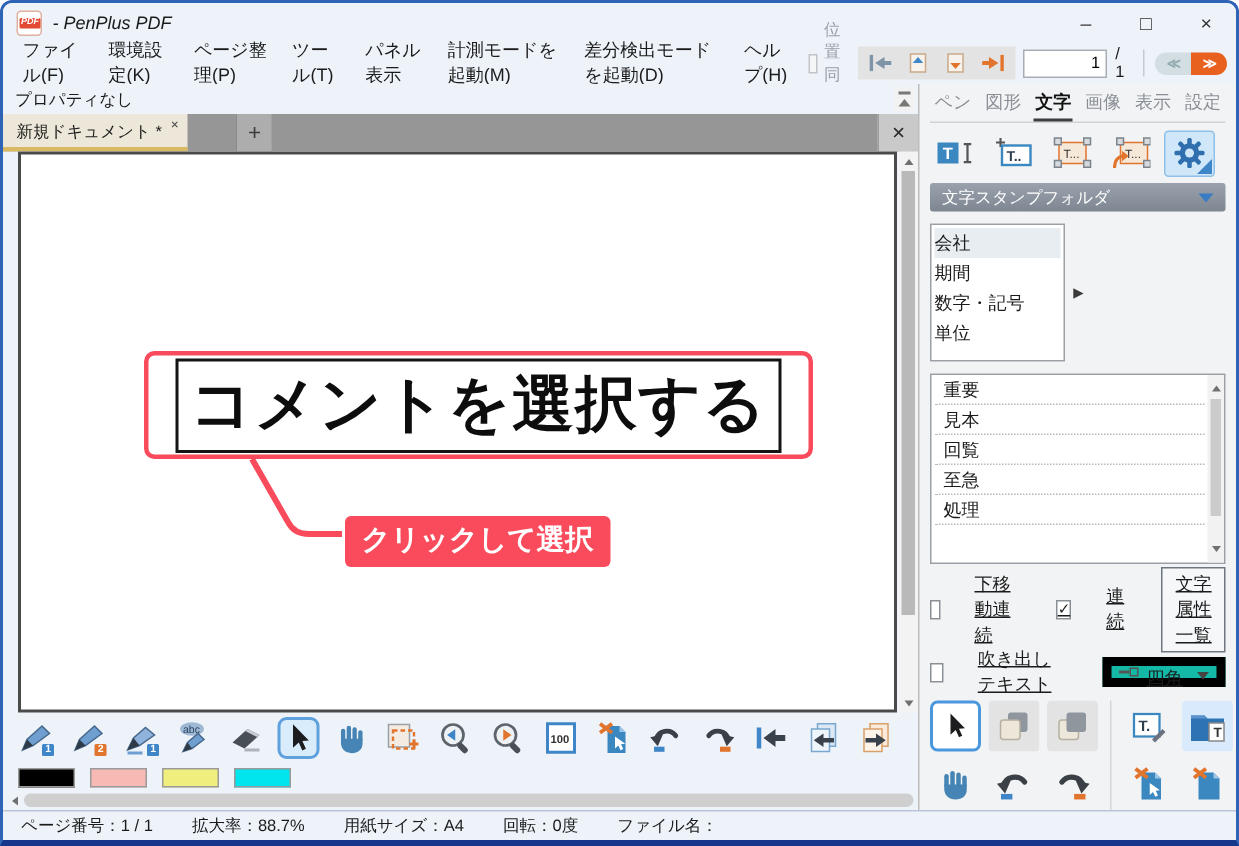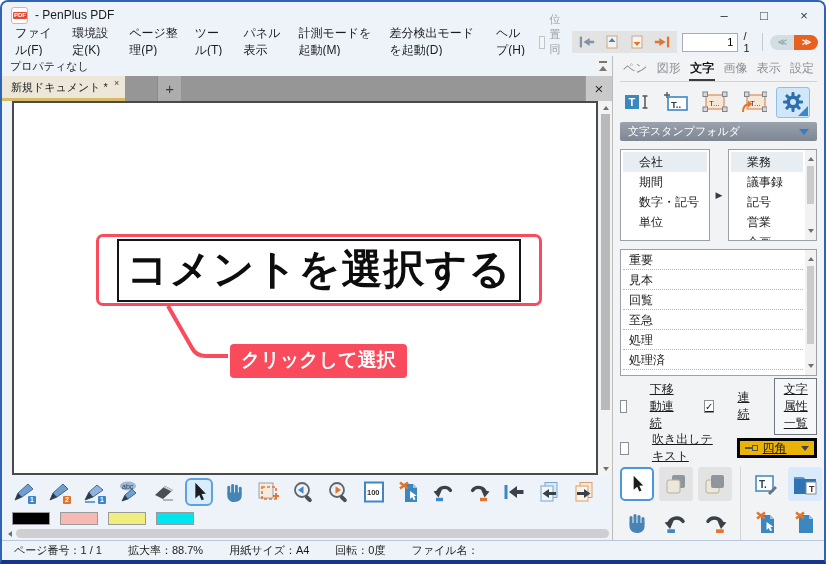--- a/index.html
+++ b/index.html
@@ -1,21 +1,21 @@
 <!DOCTYPE html>
 <html><head>
 <meta charset="utf-8">
 <style>
 * { margin:0; padding:0; box-sizing:border-box; }
 body { font-family:"Liberation Sans",sans-serif; background:#fff; }
 .window { width:826px; height:564px; border:2px solid #2f63b5; border-bottom:4px solid #16368c;
   border-radius:8px 8px 0 0; overflow:hidden; background:#eef3fa; display:flex; flex-direction:column; }
 
 
-.titlebar { height:26px; display:flex; align-items:center; padding:0 0 0 9px; gap:7px; background:#eef3fa; }
+.titlebar { height:26px; display:flex; align-items:center; padding:0 0 0 9px; gap:7px; background:#eef3fa;font-style:italic; }
 .pdf-icon { width:17px; height:17px; background:#fff; border:1px solid #e0b0a0; border-radius:3px;
   position:relative; flex:0 0 auto; }
 .pdf-icon .badge { position:absolute; left:1px; top:4px; background:#e24a33; color:#fff; font-size:6px;
   font-weight:bold; padding:0 1px; border-radius:1px; line-height:7px; }
 .title-text { font-size:12px; color:#1b1b1b; }
 .win-controls { margin-left:auto; display:flex; height:100%; }
 .win-btn { width:40px; height:100%; display:flex; align-items:center; justify-content:center;
   font-size:13px; color:#333; }
 
 
@@ -105,35 +105,35 @@
   border:1px solid transparent; border-radius:3px; }
 .rp-icon-btn.active { background:#cfe7f9; border-color:#8fc0e8; position:relative; }
 .rp-icon-btn.active::after { content:""; position:absolute; right:1px; bottom:1px; width:0; height:0;
   border:5px solid transparent; border-right-color:#3f86c9; border-bottom-color:#3f86c9; }
 .rp-header { height:19px; background:linear-gradient(#9aa3ad,#7d8691); color:#fff; font-size:11px;
   display:flex; align-items:center; padding:0 8px; border-radius:2px; }
 .rp-header .tri { margin-left:auto; width:0; height:0; border:5px solid transparent;
   border-top:6px solid #3a7cc4; margin-top:5px; }
 .dual-lists { display:flex; margin-top:8px; height:92px; align-items:stretch; gap:2px; }
 .listbox { background:#fff; border:1px solid #9aa0a6; font-size:12px; color:#1b1b1b; overflow:hidden; padding:2px; }
-.listbox .li { height:20px; line-height:20px; padding:0 16px; white-space:nowrap; }
+.listbox .li { height:20px; line-height:20px; padding:0 0; white-space:nowrap; }
 .listbox .li.selected { background:#e8edf1; }
 .lb-left { width:90px; }
 .arrow-mid { width:14px; display:flex; align-items:center; justify-content:center; font-size:9px; color:#3a3a3a; }
 .lb-right-wrap { flex:1; border:1px solid #9aa0a6; background:#fff; display:flex; }
 .lb-right { flex:1; border:none; }
 .mini-scroll { width:11px; background:#f2f2f2; display:flex; flex-direction:column; align-items:center; }
 .mini-scroll .thumb { width:7px; background:#cbcbcb; flex:0 0 auto; margin:1px 0; }
 .big-list-wrap { flex:1; margin-top:8px; border:1px solid #9aa0a6; background:#fff; display:flex; min-height:0; }
 .big-list { flex:1; font-size:12px; color:#1b1b1b; padding:0 2px; }
 .big-list .li { height:20px; line-height:20px; padding:0 6px; border-bottom:1px dotted #b8b8b8; }
 .cb-row { height:24px; display:flex; align-items:center; gap:23px; font-size:12px; color:#1b1b1b; margin-top:18px;text-decoration:underline; }
 .attr-btn { margin-left:2px; border:1px solid #6e7playing8; border:1px solid #6e7680; background:#f6f7f8;
   font-size:12px; padding:2px 5px; color:#1b1b1b; }
-.dropdown { display:flex; align-items:center; border:3px solid #000000; background:#eab308; height:20px;
+.dropdown { display:flex; border:6px solid #000000; background:#14b8a6; height:20px;
   padding:0 5px; gap:5px; width:118px; font-size:12px; }
 .dd-icon { display:flex; align-items:center; }
 .dd-icon .ln { width:7px; height:1.5px; background:#555; }
 .dd-icon .sq { width:6px; height:6px; border:1.5px solid #555; }
 .dd-arrow { margin-left:auto; width:0; height:0; border:4px solid transparent; border-top:5px solid #444; margin-top:4px; }
 .rp-grid { margin-top:7px; display:flex; gap:8px; }
 .rp-grid .group { display:grid; grid-template-columns:repeat(3,34px); gap:5px; }
 .rp-grid .group2 { display:grid; grid-template-columns:repeat(2,34px); gap:5px; border-left:1px solid #d5d5d5; padding-left:8px; }
 .gbtn { width:34px; height:34px; display:flex; align-items:center; justify-content:center;
   border:2px solid transparent; border-radius:5px; }
@@ -467,46 +467,30 @@
 
       <div class="dual-lists">
         <div class="listbox lb-left">
 
         <div class="li selected">会社</div>
             <div class="li">期間</div>
             <div class="li">数字・記号</div>
             <div class="li">単位</div>
           </div>
         <div class="arrow-mid">▶</div>
-        <div class="lb-right-wrap">
-          <div class="listbox lb-right">
-
-          <div class="li selected">業務</div>
-              <div class="li">議事録</div>
-              <div class="li">記号</div>
-              <div class="li">営業</div>
-              <div class="li">企画</div>
-            </div>
-          <div class="mini-scroll">
-            <span class="tri-up" style="margin-top:4px;"></span>
-            <span class="thumb" style="height:38px; margin-top:3px;"></span>
-            <span class="tri-down" style="margin-top:auto; margin-bottom:4px;"></span>
-          </div>
-        </div>
       </div>
 
       <div class="big-list-wrap">
         <div class="big-list">
 
         <div class="li">重要</div>
             <div class="li">見本</div>
             <div class="li">回覧</div>
             <div class="li">至急</div>
             <div class="li">処理</div>
-            <div class="li">処理済</div>
           </div>
         <div class="mini-scroll">
           <span class="tri-up" style="margin-top:4px;"></span>
           <span class="thumb" style="height:78px; margin-top:3px;"></span>
           <span class="tri-down" style="margin-top:auto; margin-bottom:4px;"></span>
         </div>
       </div>
 
       <div class="cb-row">
         <span class="cb"></span>

